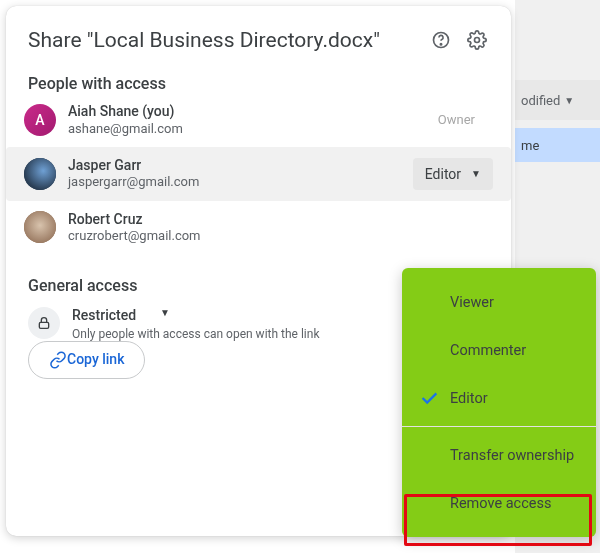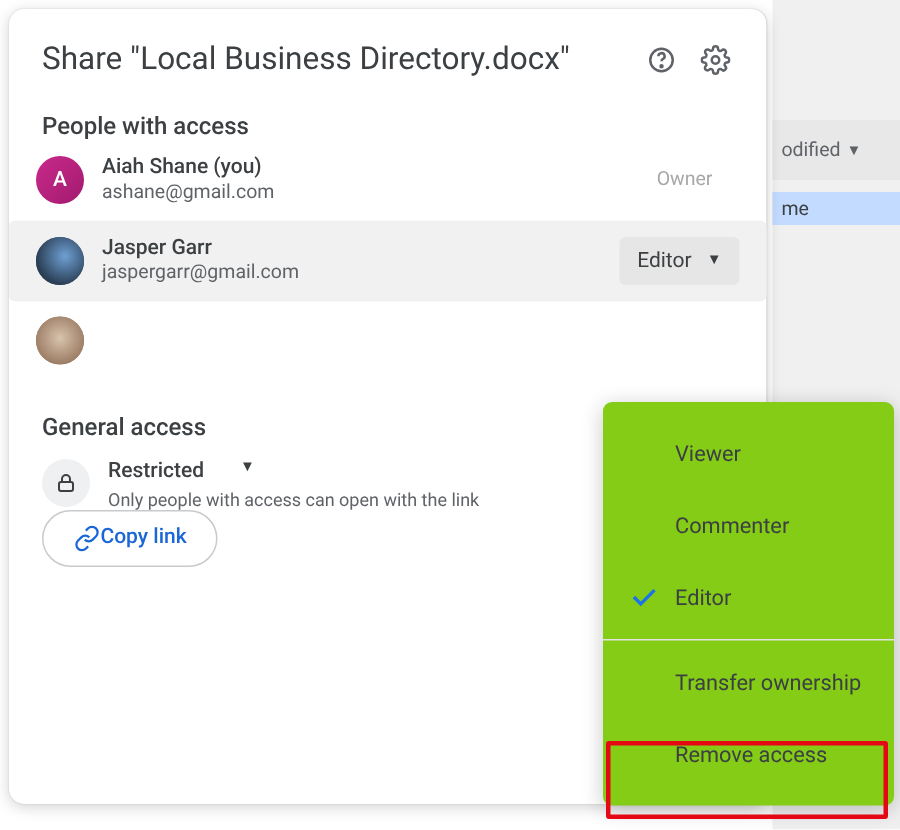--- a/index.html
+++ b/index.html
@@ -2,21 +2,21 @@
 <html><head>
 <meta charset="utf-8">
 <style>
   * { box-sizing: border-box; margin: 0; padding: 0; font-family: 'Google Sans', Roboto, Arial, sans-serif; }
   body { width: 600px; height: 553px; background: #fff; position: relative; overflow: hidden; }
 
   
   .bg-strip { position: absolute; right: 0; top: 0; width: 85px; height: 553px; background: #f0f0f0; }
   .bg-header { position: absolute; right: 0; top: 80px; width: 85px; height: 40px; background: #e8e8e8; display:flex; align-items:center; padding-left:6px; font-size:13px; color:#5f6368;}
   .bg-header .caret { margin-left:4px; font-size:10px; }
-  .bg-row { position: absolute; right: 0; top: 128px; width: 85px; height: 22px; background: #c2dbff; display:flex; align-items:center; padding-left:6px; font-size:13px; color:#3c4043;}
+  .bg-row { position: absolute; right: 0; top: 128px; width: 85px; height: 34px; background: #c2dbff; display:flex; align-items:center; padding-left:6px; font-size:13px; color:#3c4043;}
 
   .dialog {
     position: absolute; left: 6px; top: 6px; width: 505px; height: 530px;
     background: #fff; border-radius: 10px;
     box-shadow: 0 2px 10px rgba(0,0,0,0.18), 0 0 1px rgba(0,0,0,0.2);
     padding: 22px 22px 18px 22px;
   }
   .dlg-head { display:flex; align-items:center; }
   .dlg-title { font-size: 21px; color:#3c4043; flex:1; font-weight:400;}
   .hicon { width:24px; height:24px; display:flex; align-items:center; justify-content:center; color:#5f6368; margin-left:12px; cursor:pointer;}
@@ -136,20 +136,24 @@
       <div class="p-email">jaspergarr@gmail.com</div>
     </div>
     <button class="role-btn">
       <span>Editor</span>
       <span class="caret">▼</span>
     </button>
   </div>
 
   <div class="person">
     <div class="avatar av-r"></div>
+    <div class="p-info">
+      <div class="p-name">Robert Cruz</div>
+      <div class="p-email">cruzrobert@gmail.com</div>
+    </div>
   </div>
 
   <div class="section-h">General access</div>
 
   <div class="gen-row">
     <div class="lock-circle">
       <svg viewBox="0 0 24 24" fill="none" stroke="currentColor" stroke-width="2">
           <rect x="5" y="11" width="14" height="9" rx="2"></rect>
           <path d="M8 11V8a4 4 0 0 1 8 0v3"></path>
         </svg>

